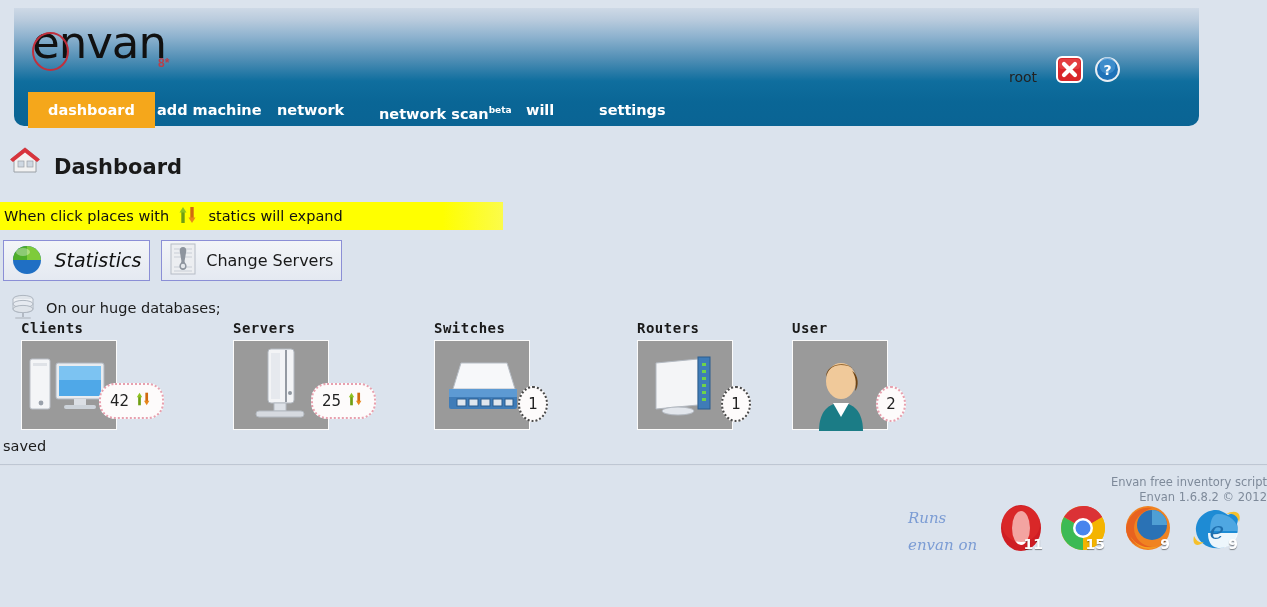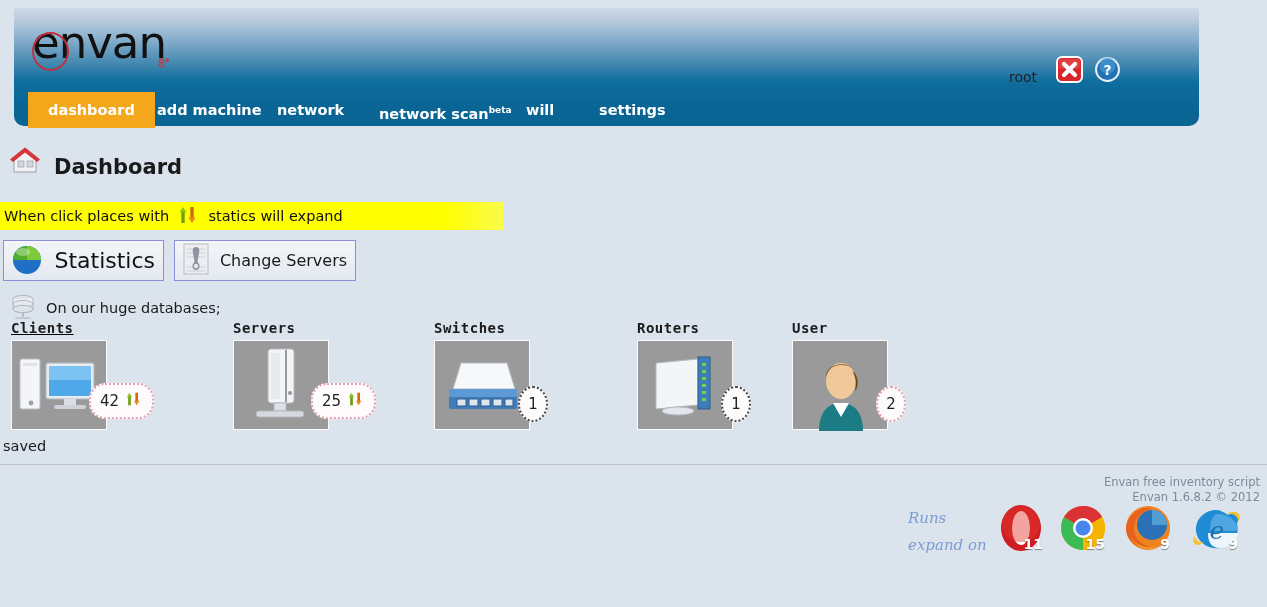--- a/index.html
+++ b/index.html
@@ -83,21 +83,21 @@
     display: inline-block; vertical-align: top;
     background: linear-gradient(to bottom, #f3f5f8 0%, #e4e9f1 100%);
     border: 1px solid #8b8fd6;
     height: 41px; position: relative; cursor: pointer;
     margin-right: 6px; padding: 0 8px 0 6px; white-space: nowrap;
   }
   .tab-label {
     display: inline-block; vertical-align: middle;
     line-height: 39px; font-family: "DejaVu Sans", sans-serif;
   }
-  .tab-stats .tab-label { font-size: 22px; color: #111; padding-left: 6px; }
+  .tab-stats .tab-label { font-size: 19px; color: #111; padding-left: 6px; font-style: italic; }
   .tab-pass  .tab-label { font-size: 16px; color: #1a1a1a; padding-left: 4px; }
 
   
   .dbline { position: absolute; left: 8px; top: 292px; }
   .dbline-text {
     position: absolute; left: 38px; top: 8px;
     font-size: 14.5px; color: #1b1b1b;
     font-family: "DejaVu Sans", sans-serif; white-space: nowrap;
   }
 
@@ -133,21 +133,21 @@
     font-family: "DejaVu Sans", sans-serif;
   }
   .divider {
     position: absolute; left: 0; top: 464px;
     width: 1267px; height: 2px;
     background: linear-gradient(to bottom, #b0bac8 0%, #e8edf4 100%);
   }
 
   
   .footer-credit {
-    position: absolute; right: 7px; top: 475px;
+    position: absolute; right: 0; top: 475px;
     text-align: right; font-family: "DejaVu Sans", sans-serif;
     font-size: 11.5px; color: #7e8a9a; line-height: 15px;
   }
   .runs-great {
     position: absolute; left: 908px; top: 505px;
     font-family: "DejaVu Serif", serif; font-style: italic;
     font-size: 15px; color: #7b9cd4; line-height: 27px;
   }
   .browsers { position: absolute; left: 995px; top: 502px; }
   .browser { position: absolute; top: 0; width: 52px; height: 52px; cursor: pointer; }
@@ -279,21 +279,21 @@
         <ellipse cx="15" cy="17" rx="10" ry="3.6" fill="#dfe4ea" stroke="#aeb6c0"></ellipse>
         <rect x="14" y="20" width="2" height="5" fill="#b3bac4"></rect>
         <rect x="7" y="25" width="16" height="2" rx="1" fill="#c2c9d2"></rect>
       </svg>
     </span>
     <div class="dbline-text">On our huge databases;</div>
   </div>
 
   <div class="cards">
 
-    <div class="card" style="left:11px;text-decoration:underline;">
+    <div class="card" style="left:21px;">
       <div class="card-label">Clients</div>
       <div class="card-box">
         <svg width="96" height="90" viewBox="0 0 96 90">
           <rect x="8" y="18" width="20" height="50" rx="2" fill="#f4f5f7" stroke="#b9bec6"></rect>
           <rect x="11" y="22" width="14" height="3" fill="#dfe2e7"></rect>
           <circle cx="19" cy="62" r="2.4" fill="#9aa1ab"></circle>
           <rect x="34" y="22" width="48" height="36" rx="2" fill="#e9ecf0" stroke="#aeb5bf"></rect>
           <rect x="37" y="25" width="42" height="30" fill="#4fa8e8"></rect>
           <rect x="37" y="25" width="42" height="14" fill="#7cc3f2"></rect>
           <rect x="52" y="58" width="12" height="6" fill="#dbdfe5"></rect>
@@ -401,21 +401,21 @@
   <div class="saved">saved</div>
   <div class="divider"></div>
 
   <div class="footer-credit">
     <div>Envan free inventory script</div>
     <div>Envan 1.6.8.2 © 2012</div>
   </div>
 
   <div class="runs-great">
     <div>Runs</div>
-    <div>expand on</div>
+    <div>envan on</div>
   </div>
 
   <div class="browsers">
 
     <div class="browser" style="left:0;">
       <svg width="52" height="52" viewBox="0 0 52 52">
         <ellipse cx="26" cy="26" rx="20" ry="23" fill="#cf1d23"></ellipse>
         <ellipse cx="26" cy="26" rx="9" ry="17" fill="#ffffff"></ellipse>
         <ellipse cx="26" cy="22" rx="19" ry="18" fill="#e4352f" opacity=".45"></ellipse>
       </svg>

